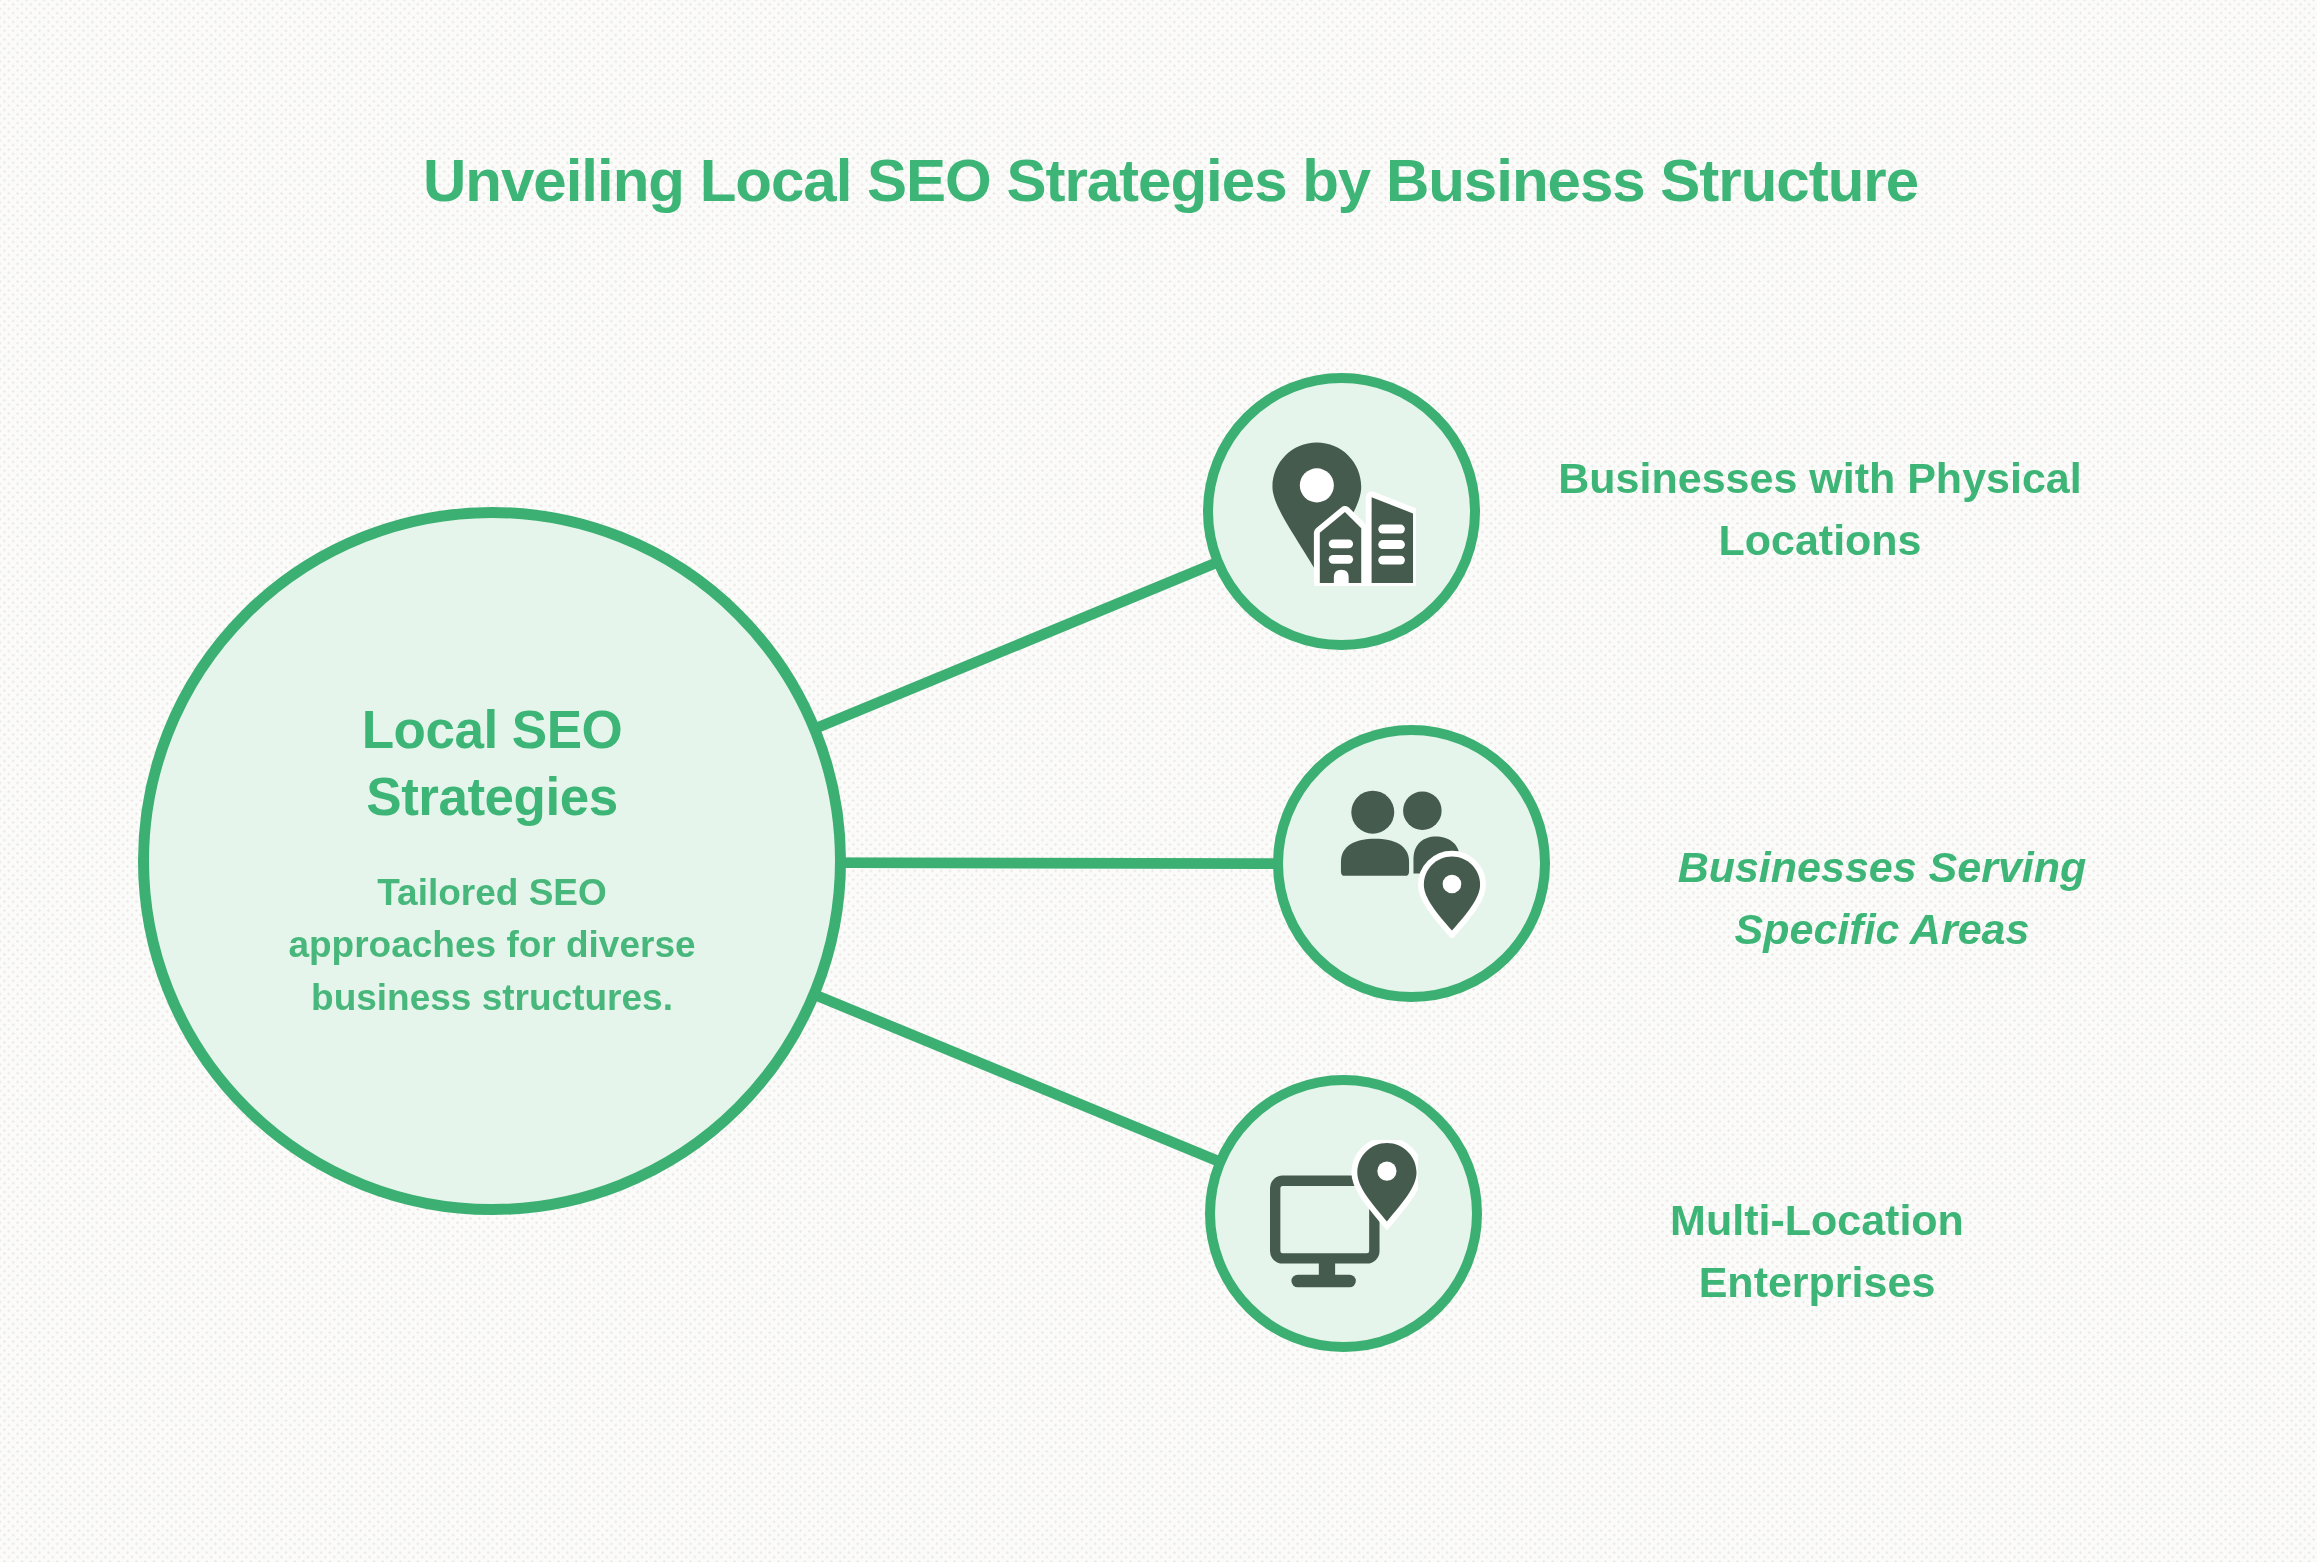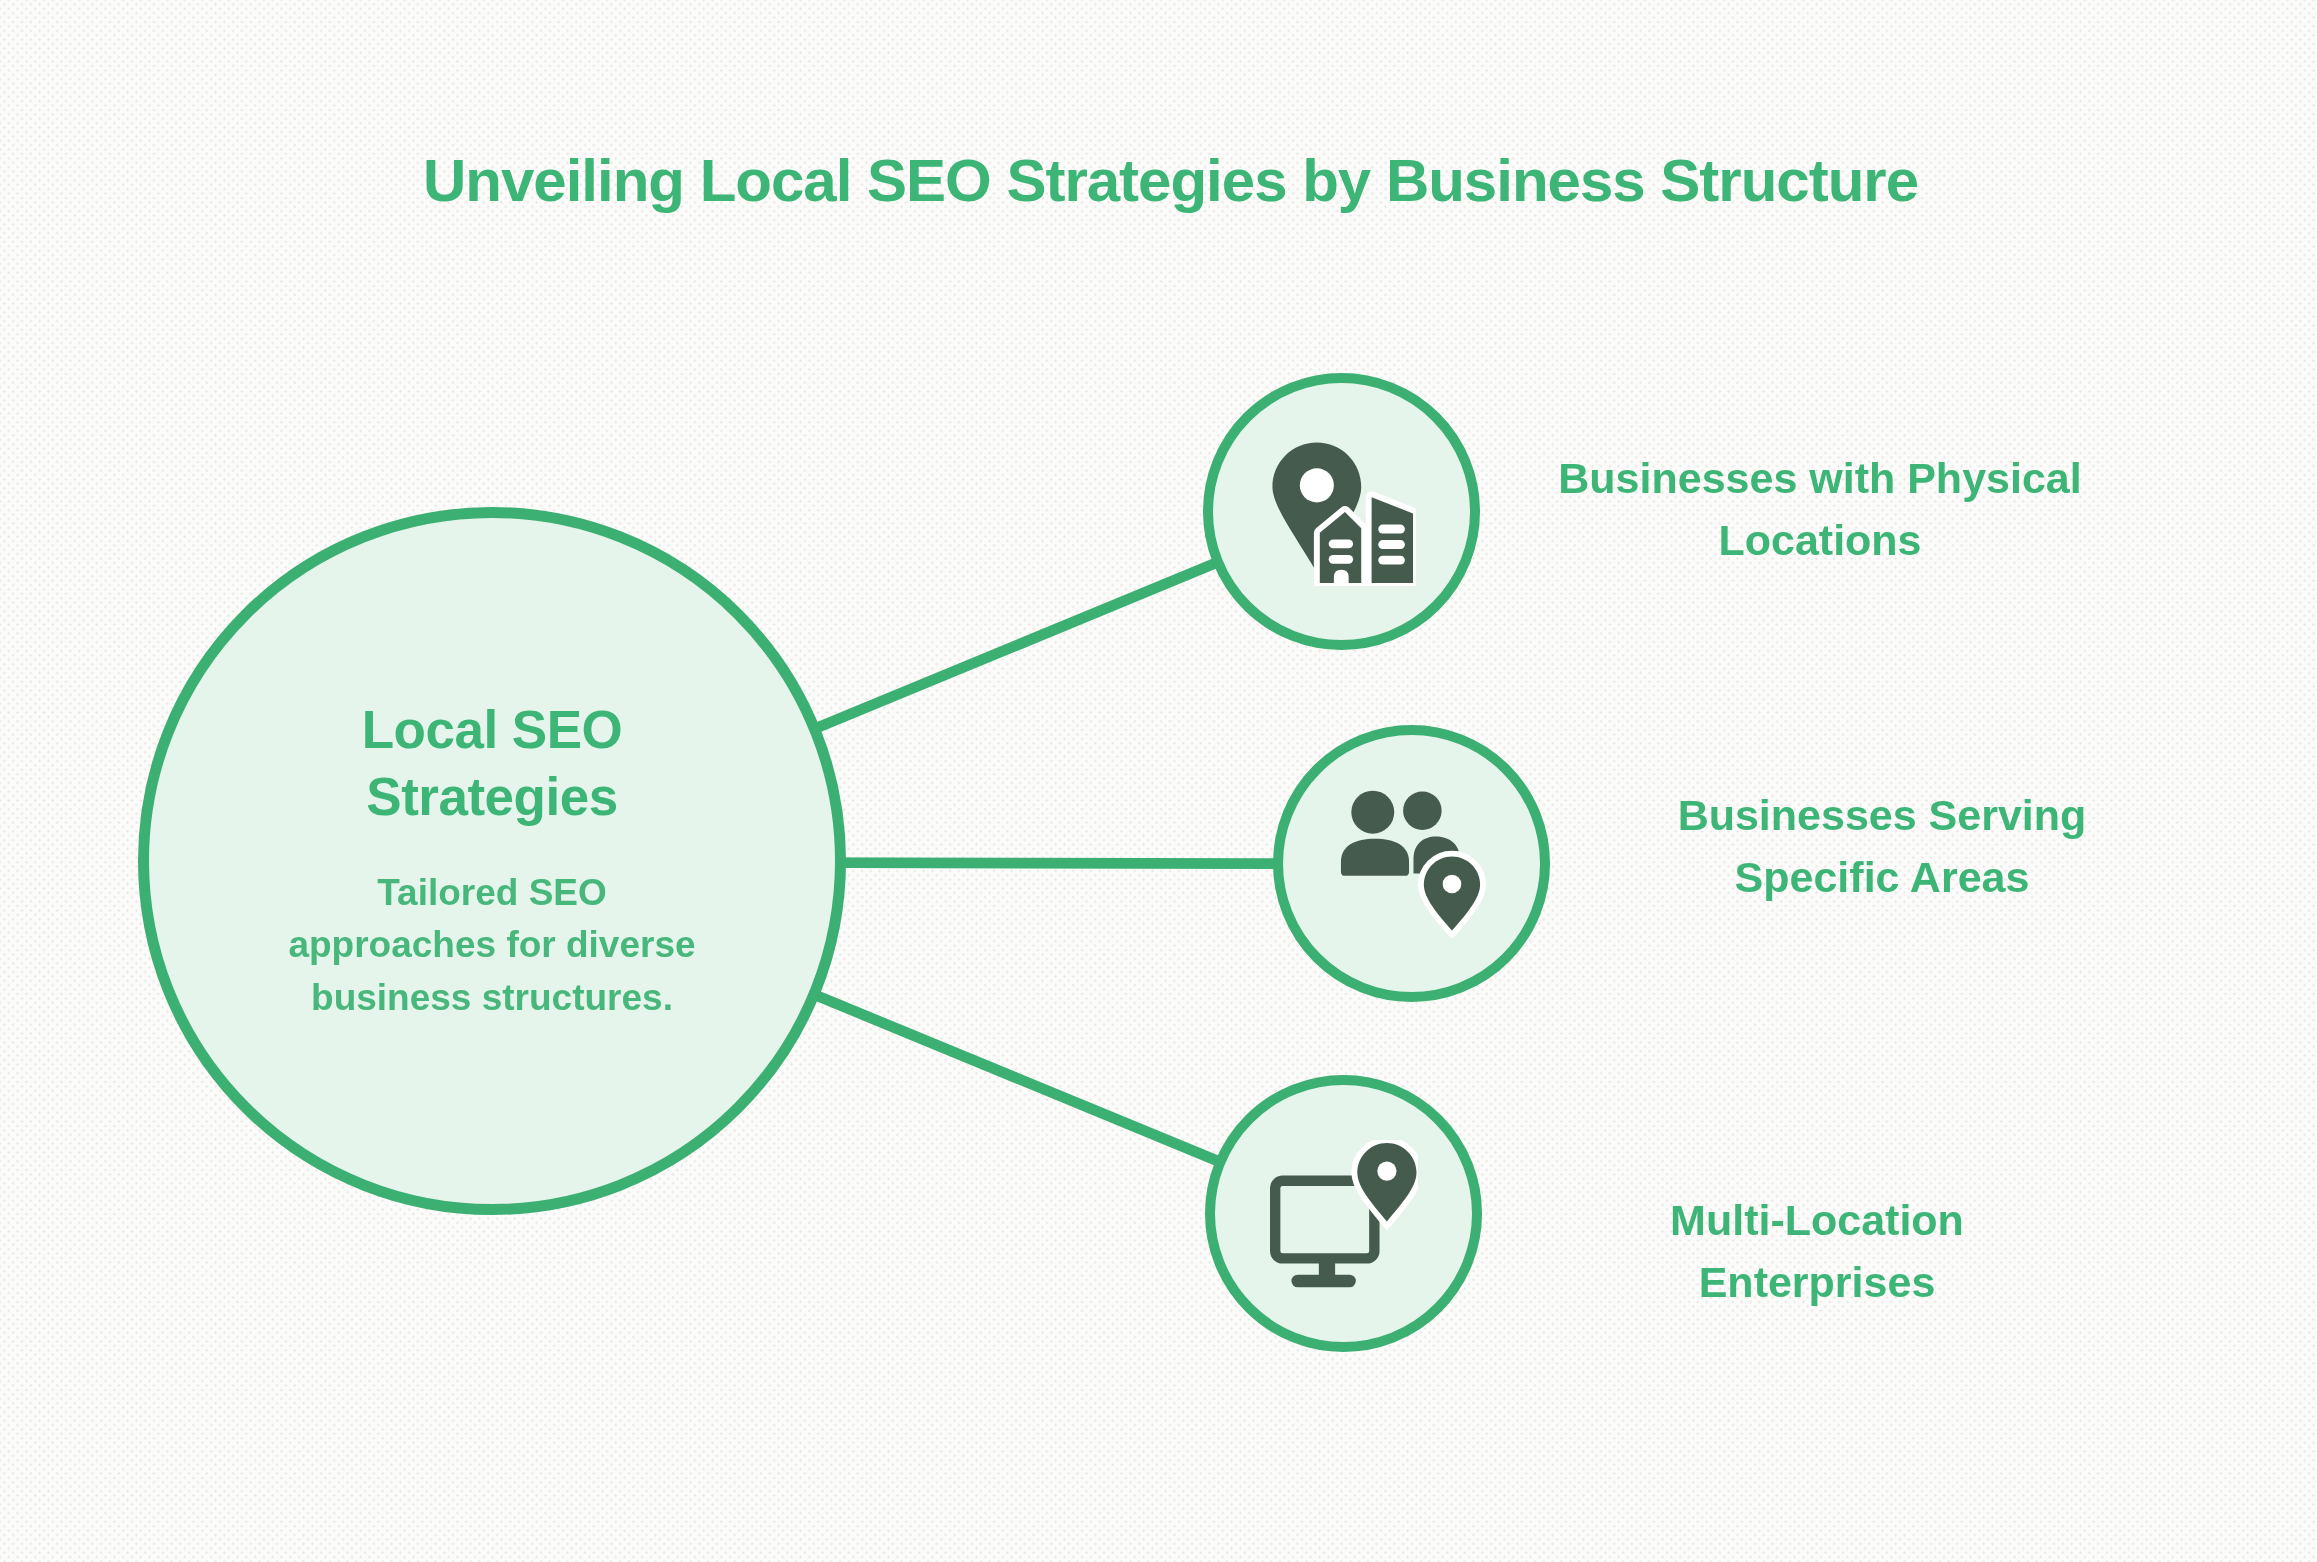--- a/index.html
+++ b/index.html
@@ -89,21 +89,21 @@
   .node-label{
     position:absolute;
     width:532px;
     font-size:43px;
     line-height:1.45;
     font-weight:bold;
     color:var(--accent-text);
     text-align:center;
   }
   .label-1{ left:1554px; top:447px; }
-  .label-2{ left:1616px; top:784px; }
+  .label-2{ left:1616px; top:836px;font-style:italic; }
   .label-3{ left:1551px; top:1149px;margin-top:40px; }
 </style>
 </head>
 <body>
 
 <div class="canvas">
 
   <h1 class="title">Unveiling Local SEO Strategies by Business Structure</h1>
 
   <svg class="connectors" viewBox="0 0 2376 1602" xmlns="http://www.w3.org/2000/svg" aria-hidden="true">

